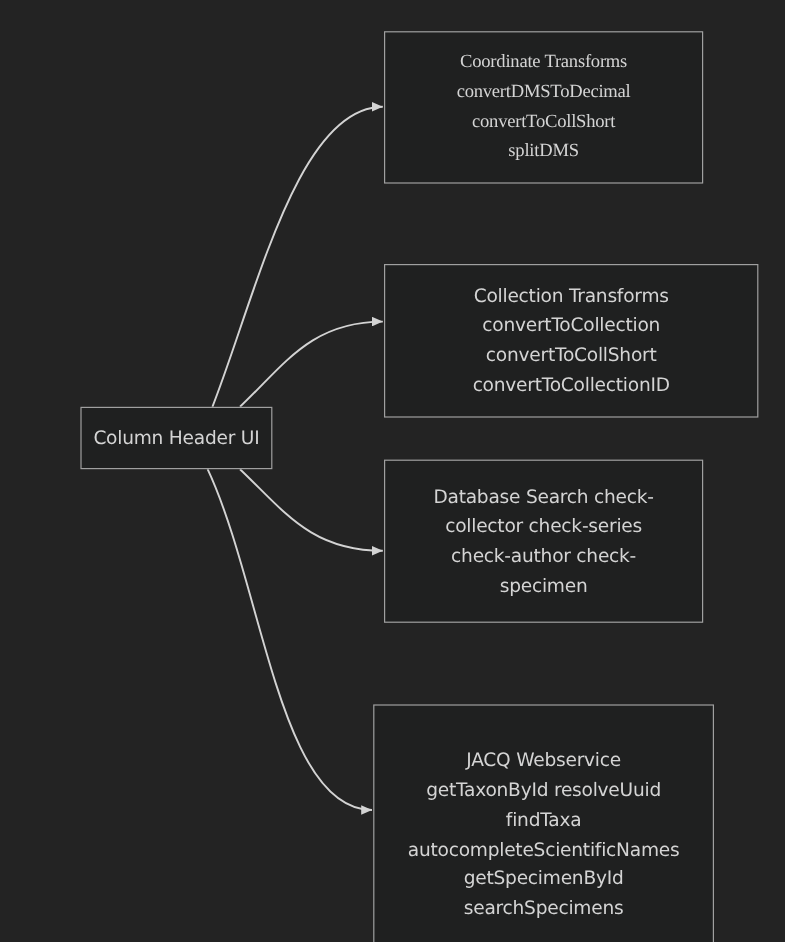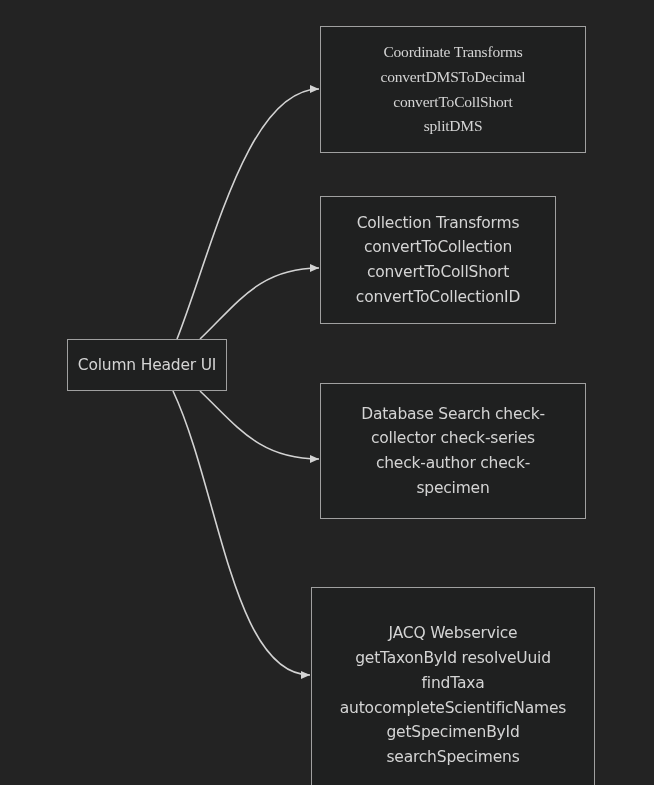--- a/index.html
+++ b/index.html
@@ -41,21 +41,21 @@
     text-align: center;
     font-size: 15.5px;
     line-height: 24.7px;
     letter-spacing: -0.2px;
   }
   .node .line {
     white-space: nowrap;
   }
   .node-source { left: 67px;  top: 339px; width: 160px; height: 52px; }
   .node-t0     { left: 320px; top: 26px;  width: 266px; height: 127px; font-family: Liberation Serif, serif; }
-  .node-t1     { left: 320px; top: 196px; width: 236px; height: 128px; }
+  .node-t1     { left: 320px; top: 220px; width: 312px; height: 128px; }
   .node-t2     { left: 320px; top: 383px; width: 266px; height: 136px; }
   .node-t3     { left: 311px; top: 587px; width: 284px; height: 217px; }
 </style>
 </head>
 <body>
 
 <div class="stage">
 
   <svg class="edges" viewBox="0 0 654 785" xmlns="http://www.w3.org/2000/svg">
     <defs>

